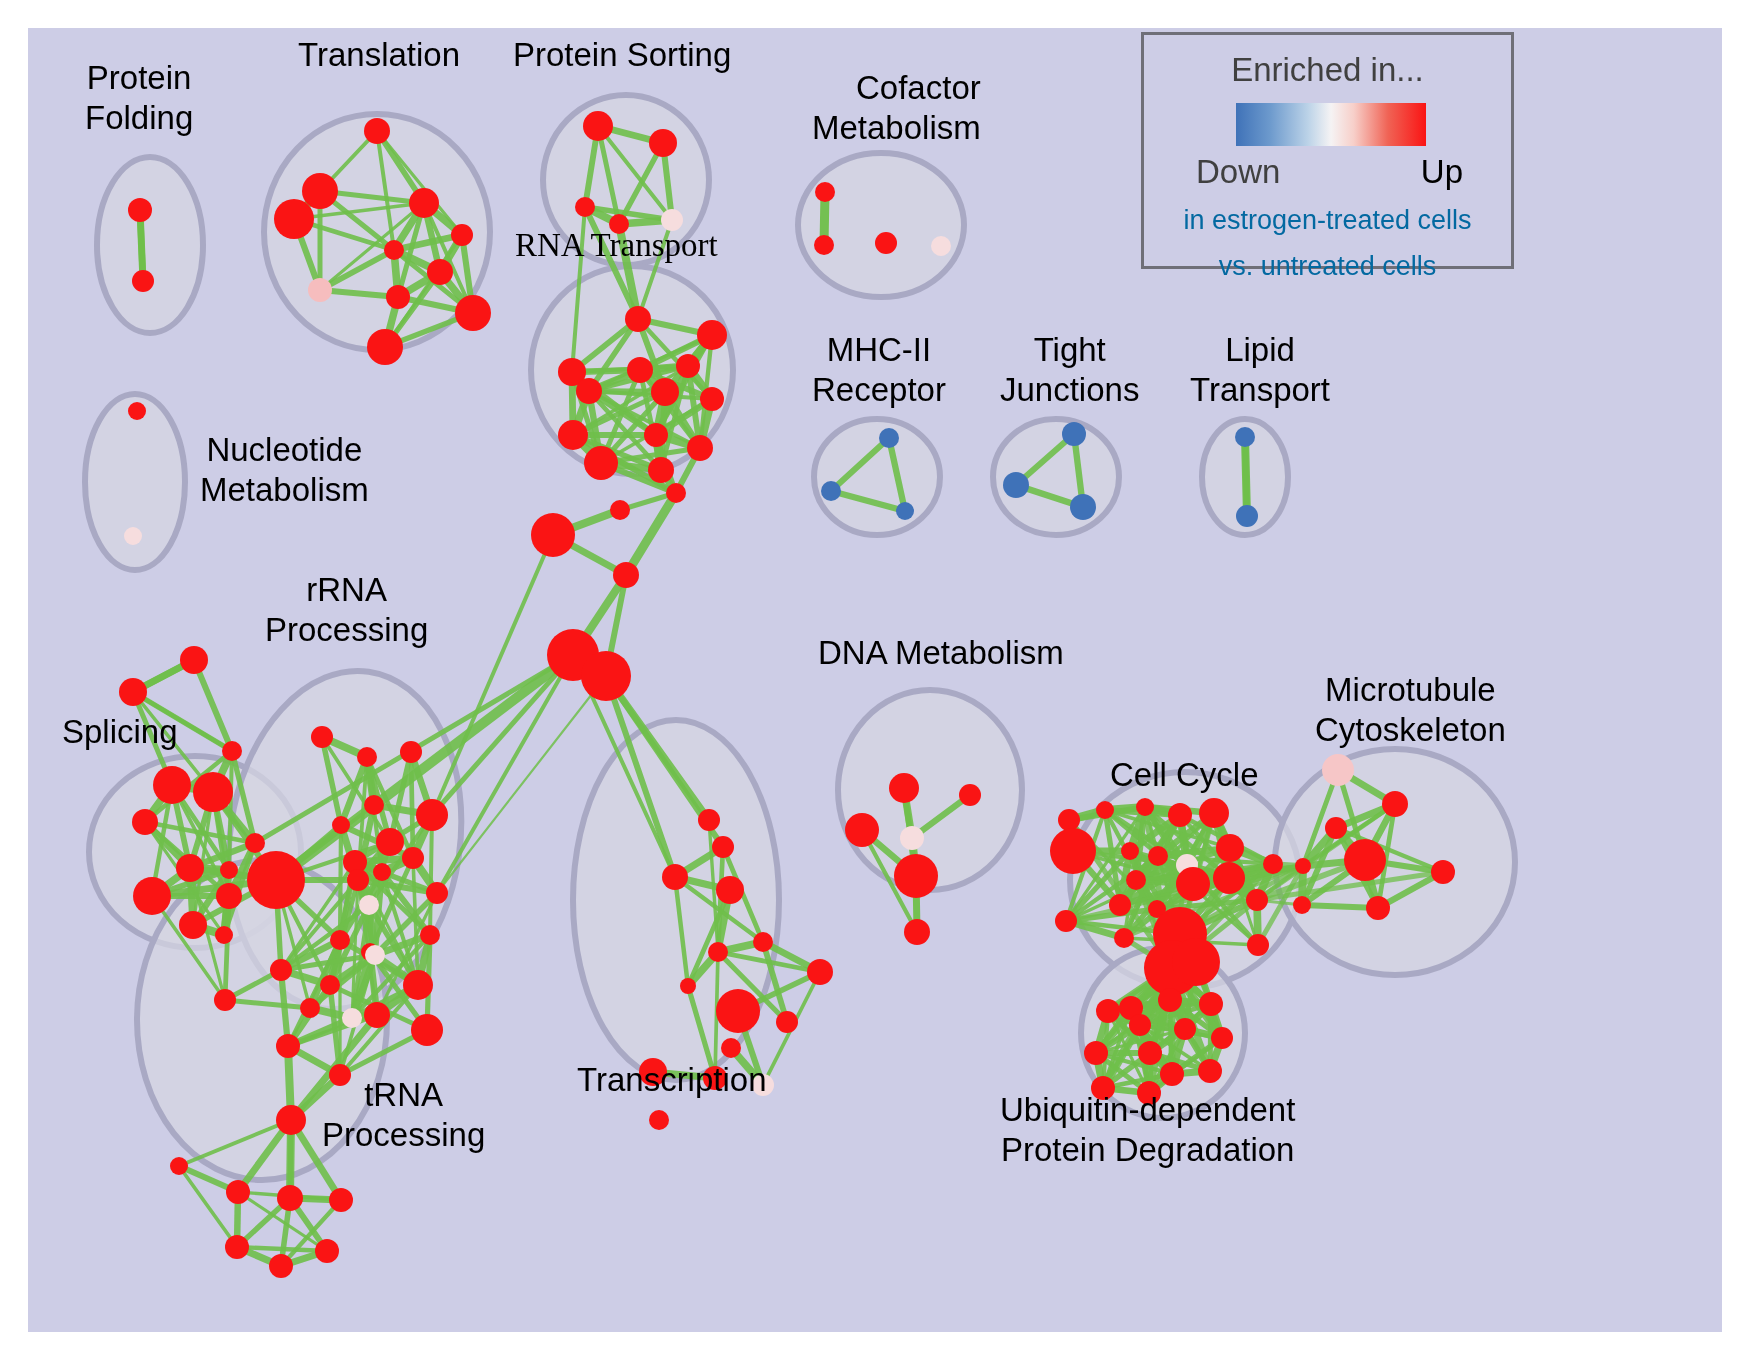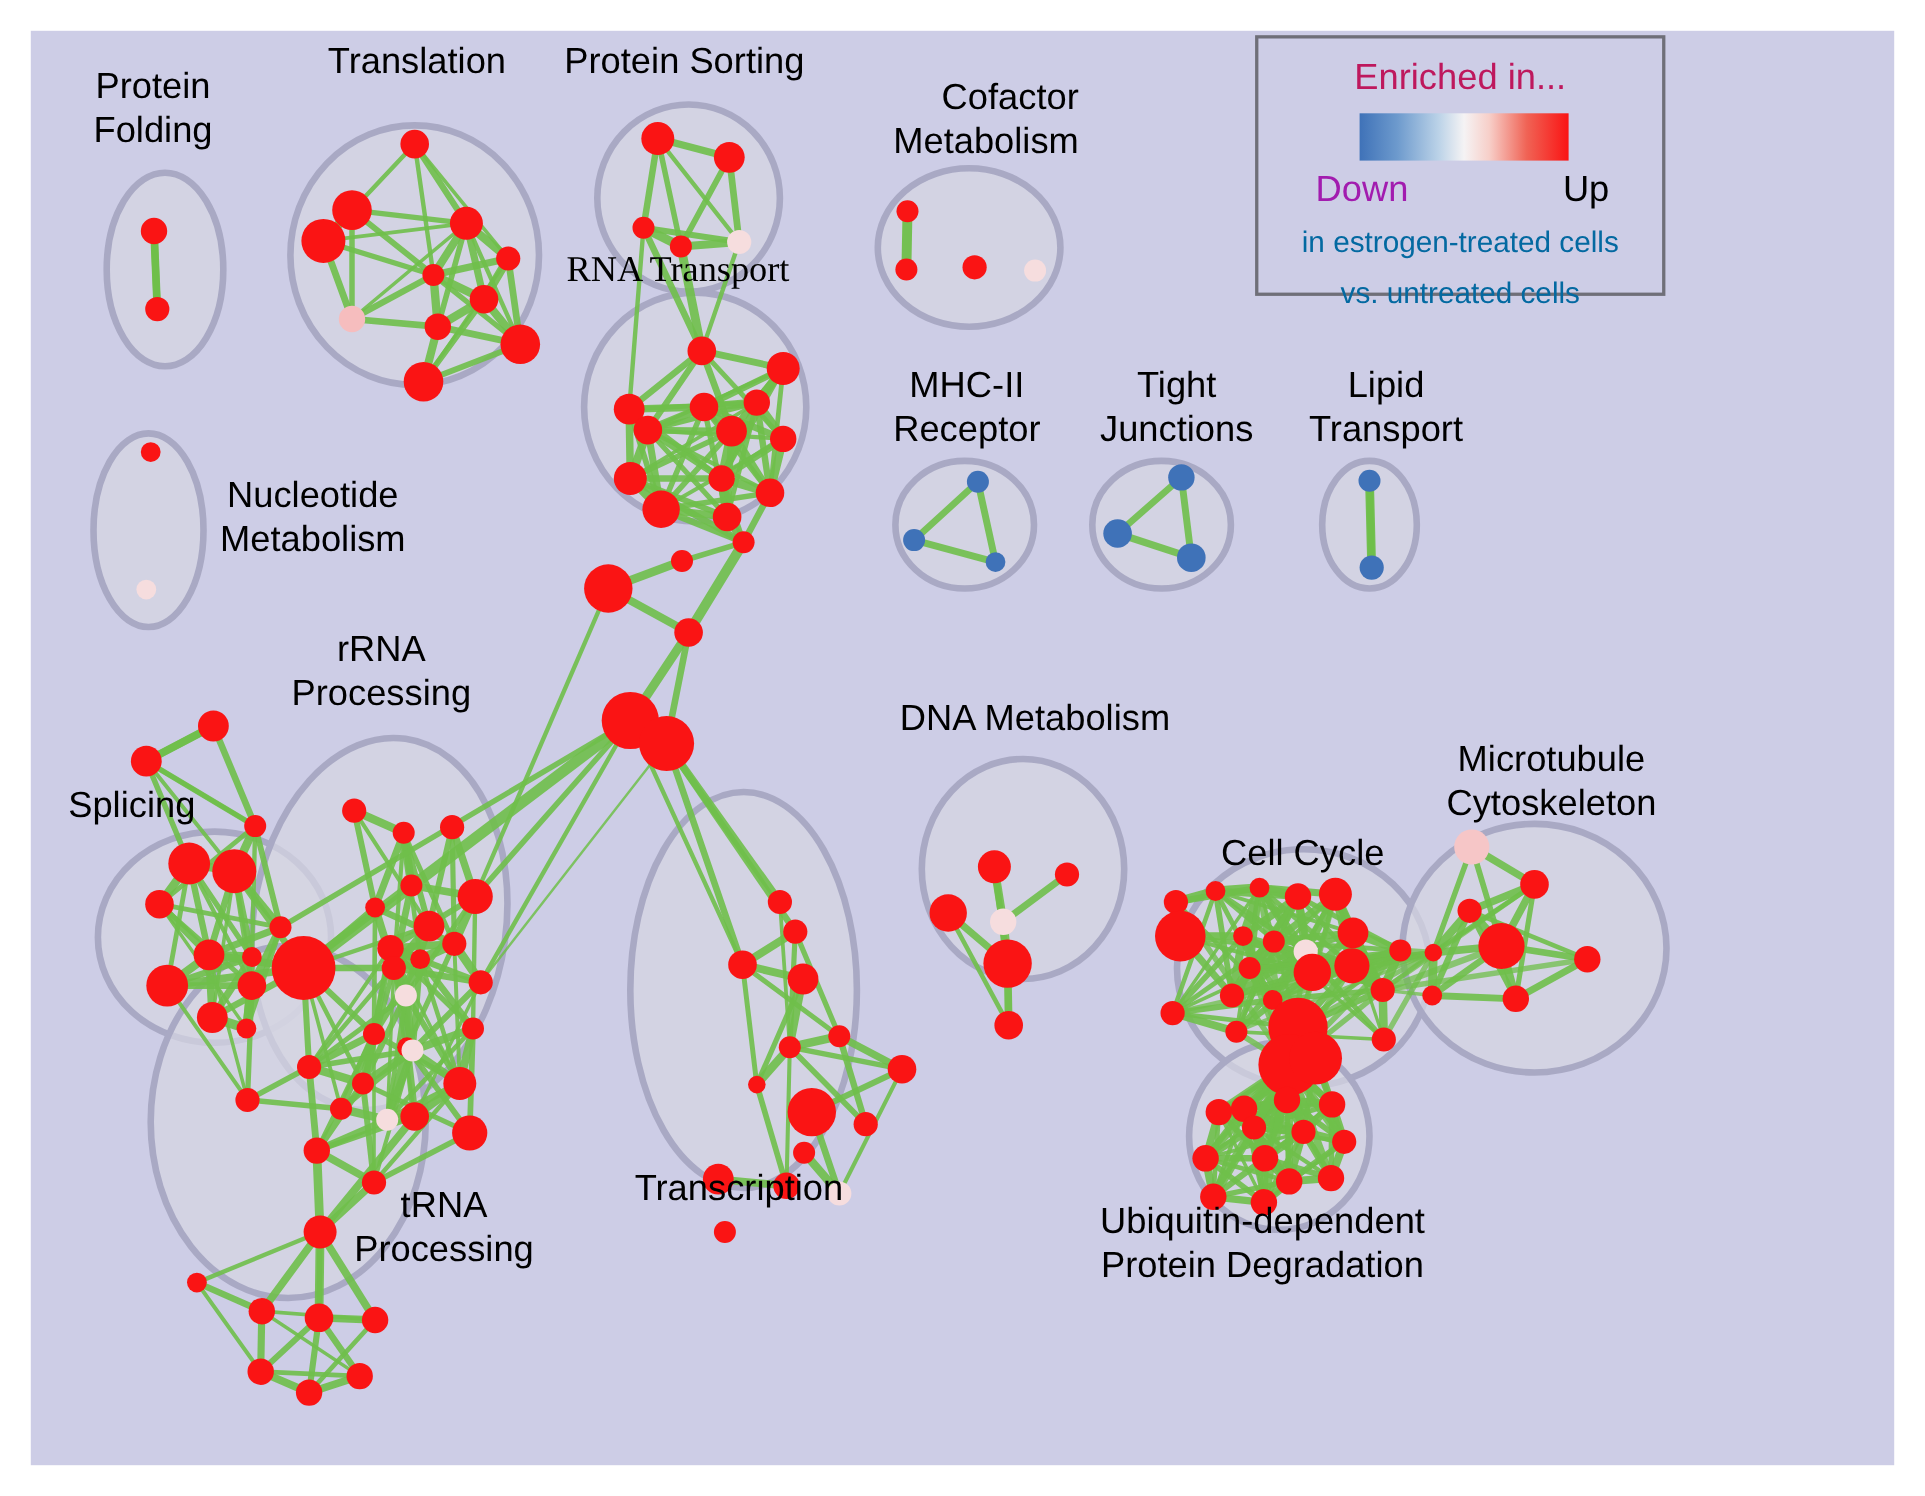--- a/index.html
+++ b/index.html
@@ -24,28 +24,28 @@
   }
   #legend-box{
     position:absolute;
     left:1141px;top:32px;width:373px;height:237px;
     background:#cdcde6;
     border:3px solid #6f6f78;
     box-sizing:border-box;
   }
   #legend-title{
     position:absolute;left:0;top:16px;width:100%;
-    text-align:center;font-size:33px;color:#be185d;
+    text-align:center;font-size:33px;color:#404040;
     font-family:"Liberation Sans", sans-serif;
   }
   #legend-bar{
     position:absolute;left:92px;top:68px;width:190px;height:43px;
     background:linear-gradient(to right,#3f72b8 0%,#6d9acd 18%,#bcd3e8 38%,#f5f3f4 50%,#f7cfc9 62%,#f06355 80%,#fa1414 100%);
   }
-  #legend-down{position:absolute;left:52px;top:118px;font-size:33px;color:#a21caf;}
+  #legend-down{position:absolute;left:52px;top:118px;font-size:33px;color:#404040;}
   #legend-up{position:absolute;right:48px;top:118px;font-size:33px;color:#000;}
   #legend-sub{
     position:absolute;left:0;top:162px;width:100%;
     text-align:center;font-size:27px;line-height:46px;color:#0369a1;
     white-space:pre;
   }
 </style>
 </head>
 <body>
 

